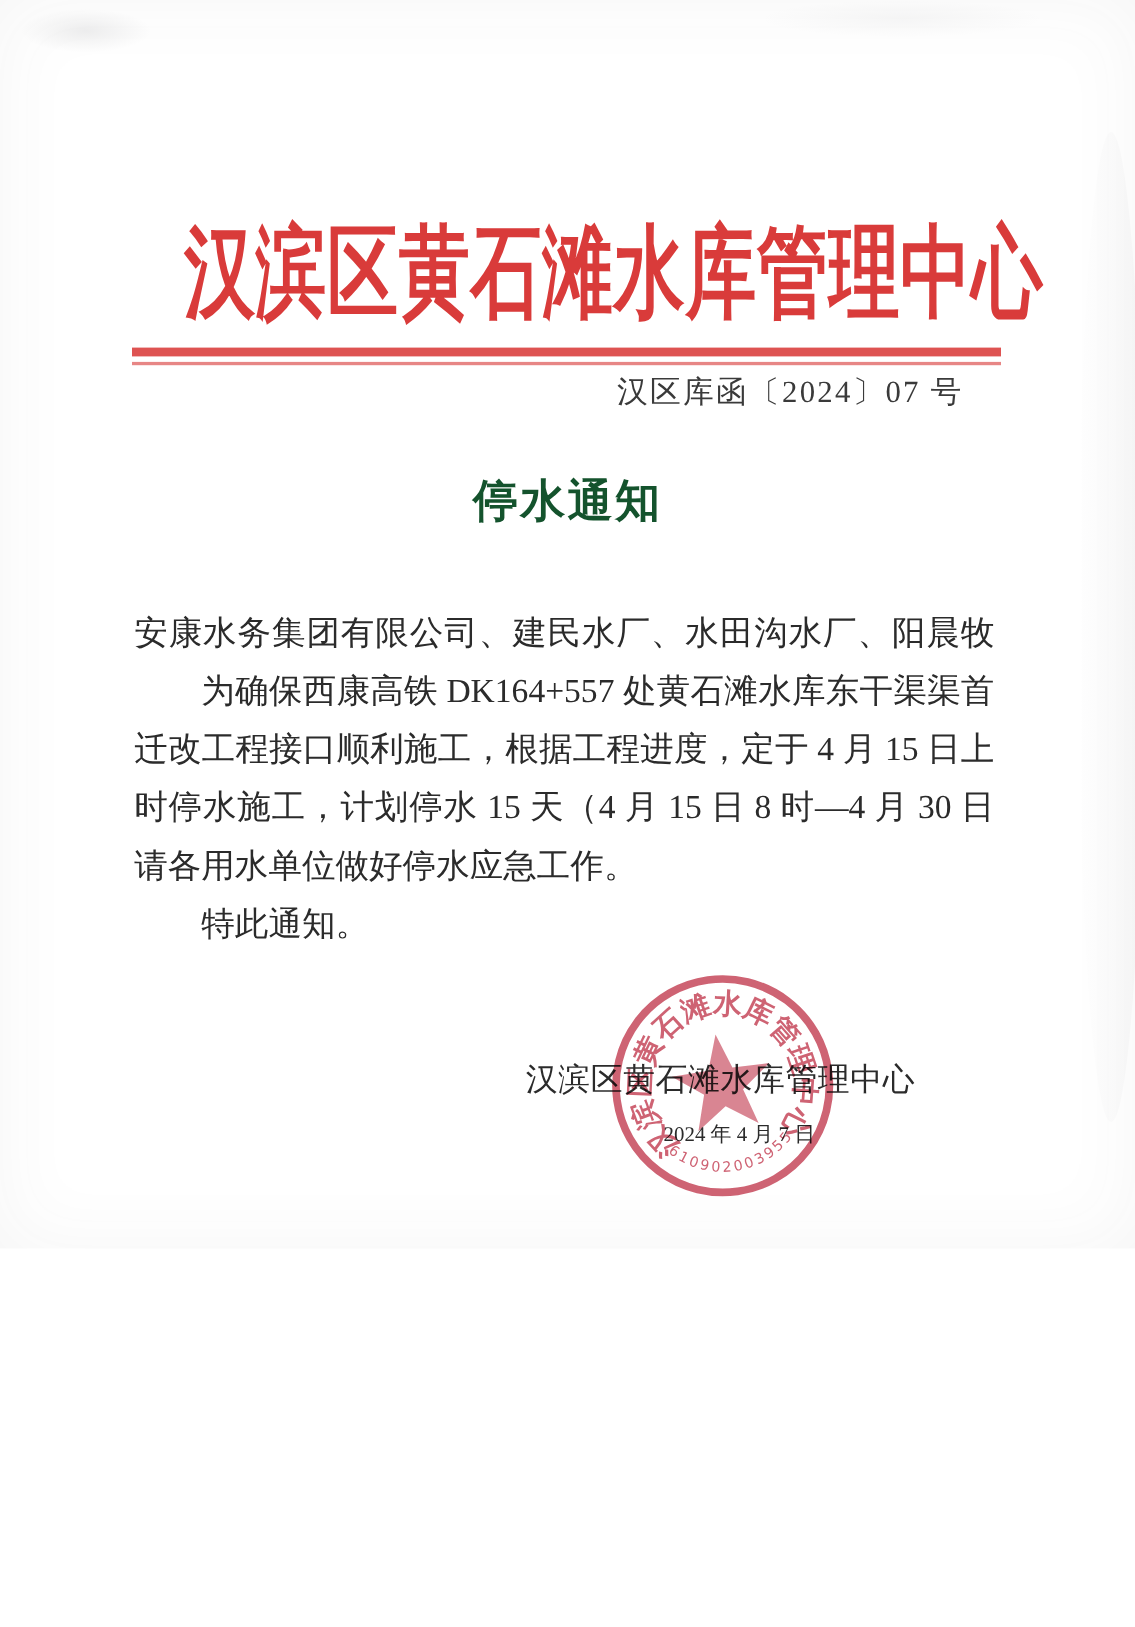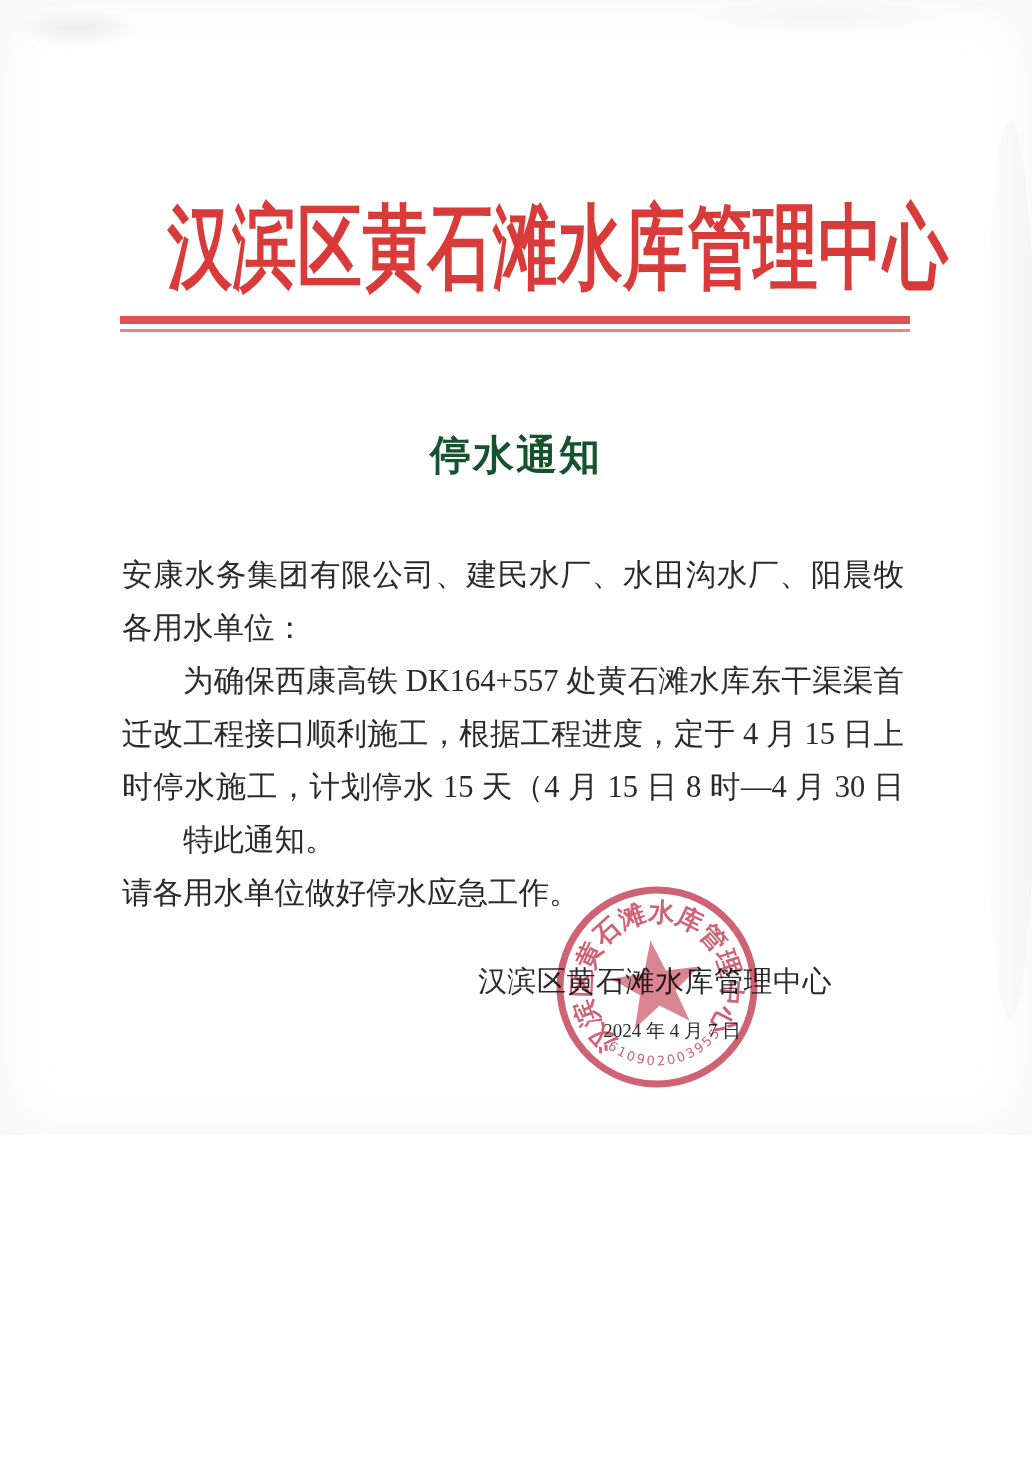--- a/index.html
+++ b/index.html
@@ -99,31 +99,31 @@
   <div class="smudge b"></div>
   <div class="smudge c"></div>
 
   <div class="letterhead">
     <span class="squeeze">汉滨区黄石滩水库管理中心</span>
   </div>
 
   <div class="redline-thick"></div>
   <div class="redline-thin"></div>
 
+  <div class="docnum">汉区库函〔2024〕07 号</div>
 
   <div class="doctitle">停水通知</div>
 
   <div class="body">
     <div class="line jl">安康水务集团有限公司、建民水厂、水田沟水厂、阳晨牧业、</div>
-    <div class="line">各用水单位：</div>
     <div class="line jl indent">为确保西康高铁 DK164+557 处黄石滩水库东干渠渠首倒虹</div>
     <div class="line jl">迁改工程接口顺利施工，根据工程进度，定于 4 月 15 日上午 8</div>
     <div class="line jl">时停水施工，计划停水 15 天（4 月 15 日 8 时—4 月 30 日 8 时）。</div>
+    <div class="line">请各用水单位做好停水应急工作。</div>
     <div class="line indent">特此通知。</div>
-    <div class="line">请各用水单位做好停水应急工作。</div>
   </div>
 
   <div class="signature">汉滨区黄石滩水库管理中心</div>
   <div class="sigdate">2024 年 4 月 7 日</div>
 
   <div class="seal">
     <svg id="seal-svg" viewBox="-108 -108 216 216" width="216" height="216">
       <defs>
         <path id="serialArc" d="M -57 54 A 79 79 0 0 0 57 54"></path>
       </defs>

